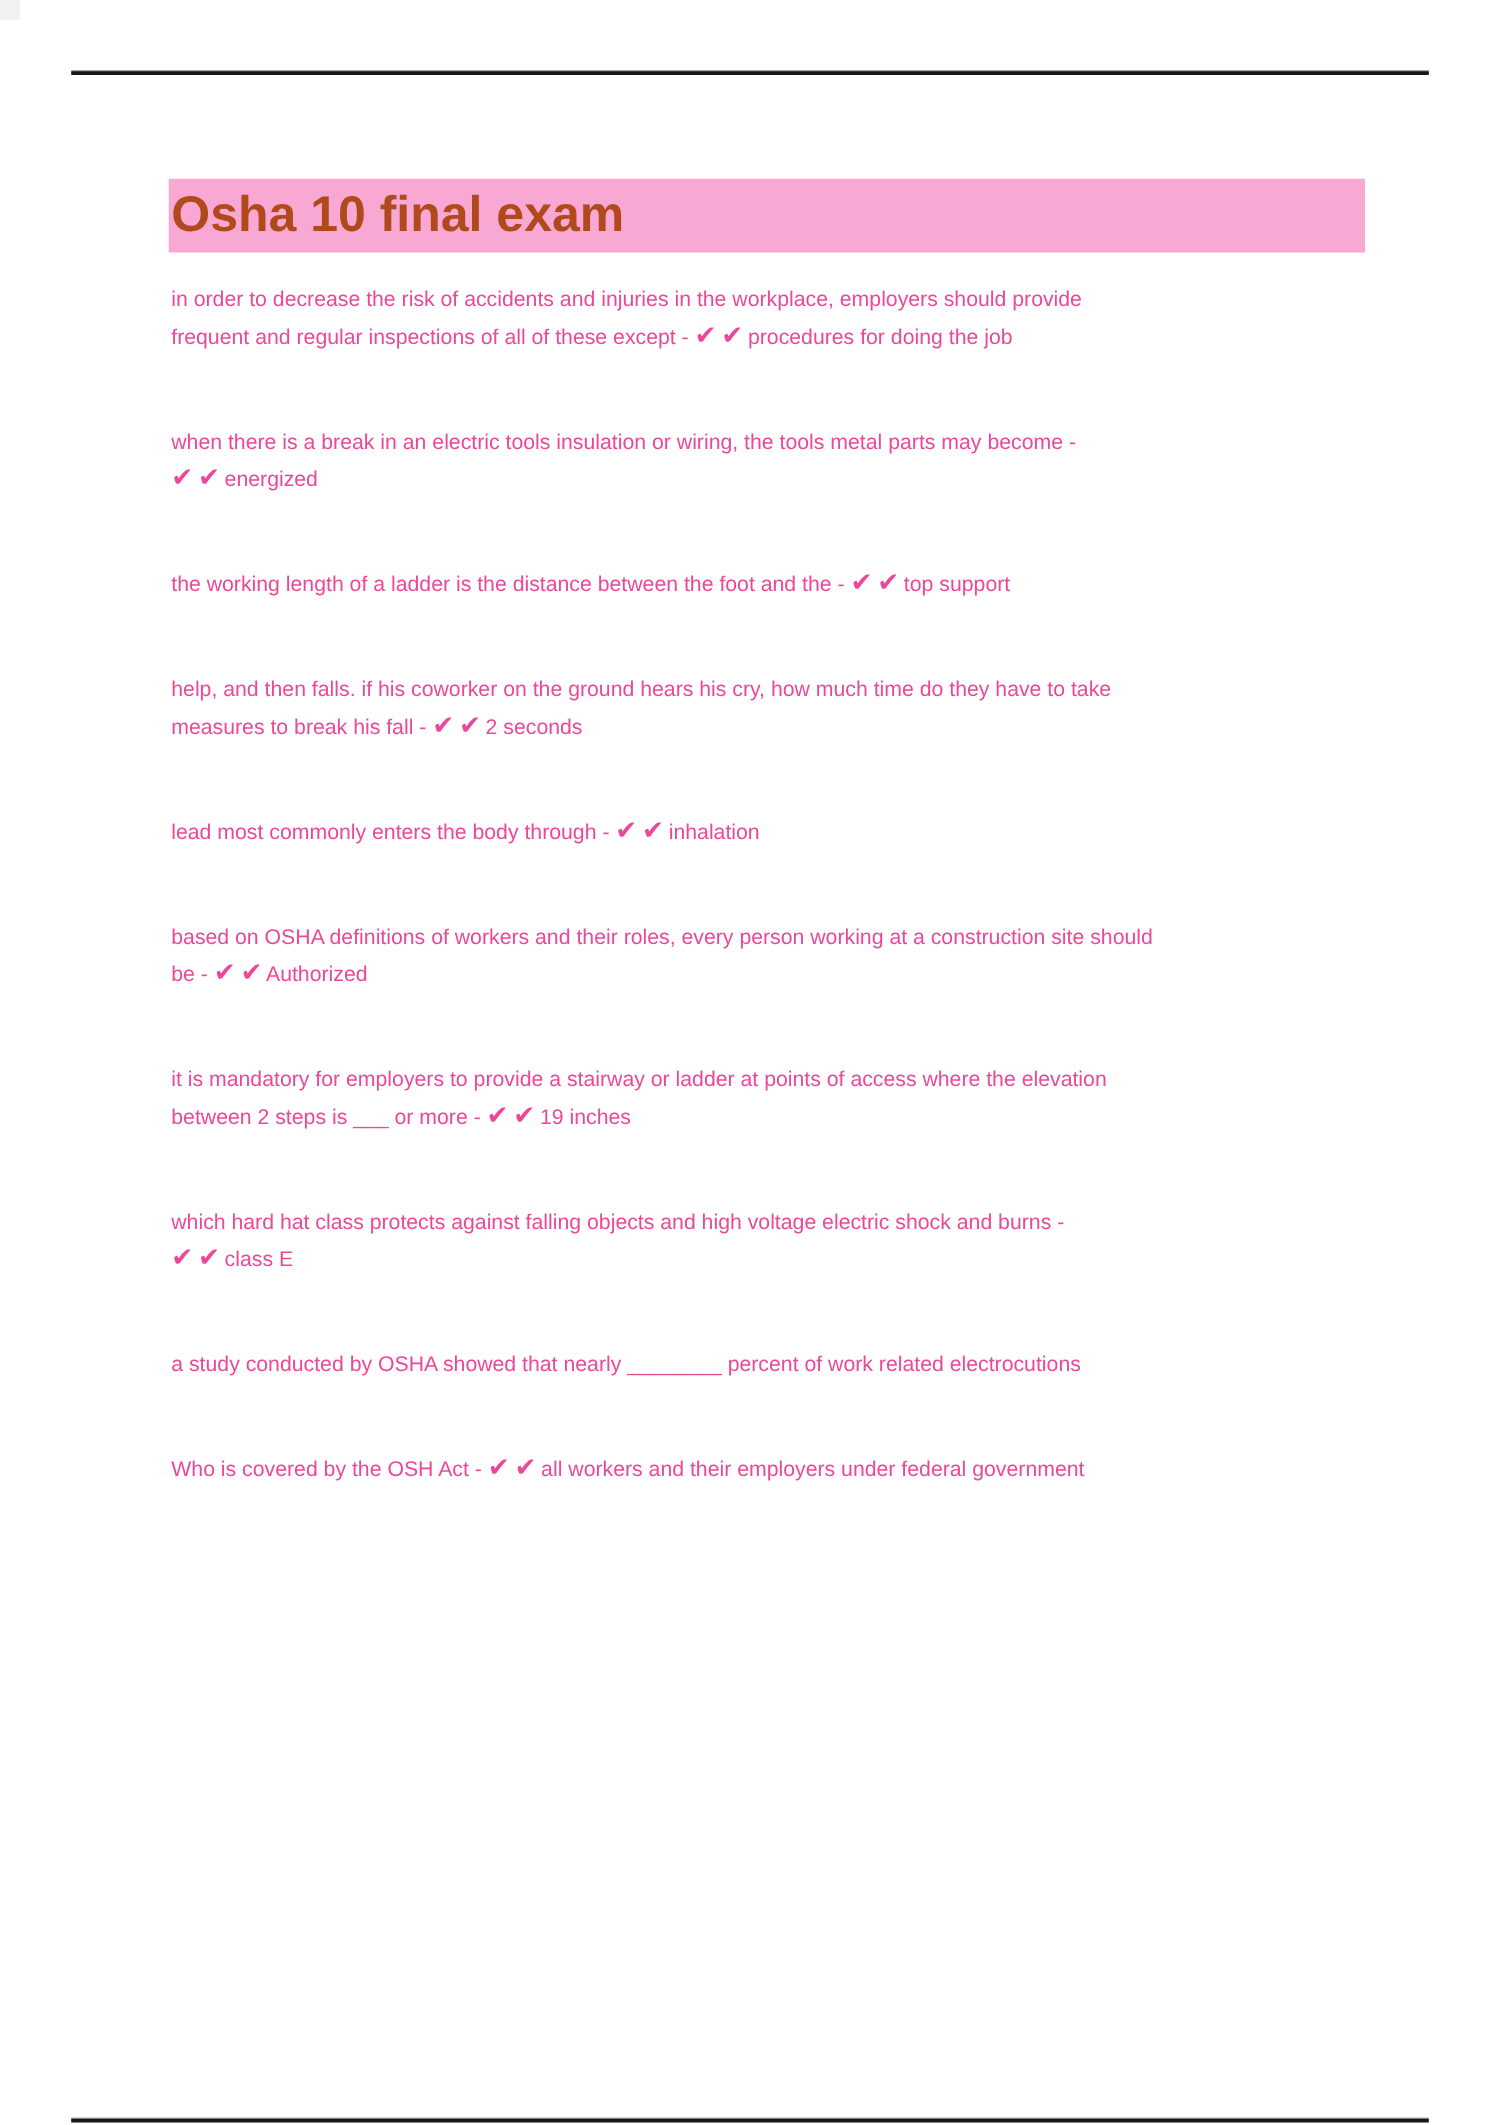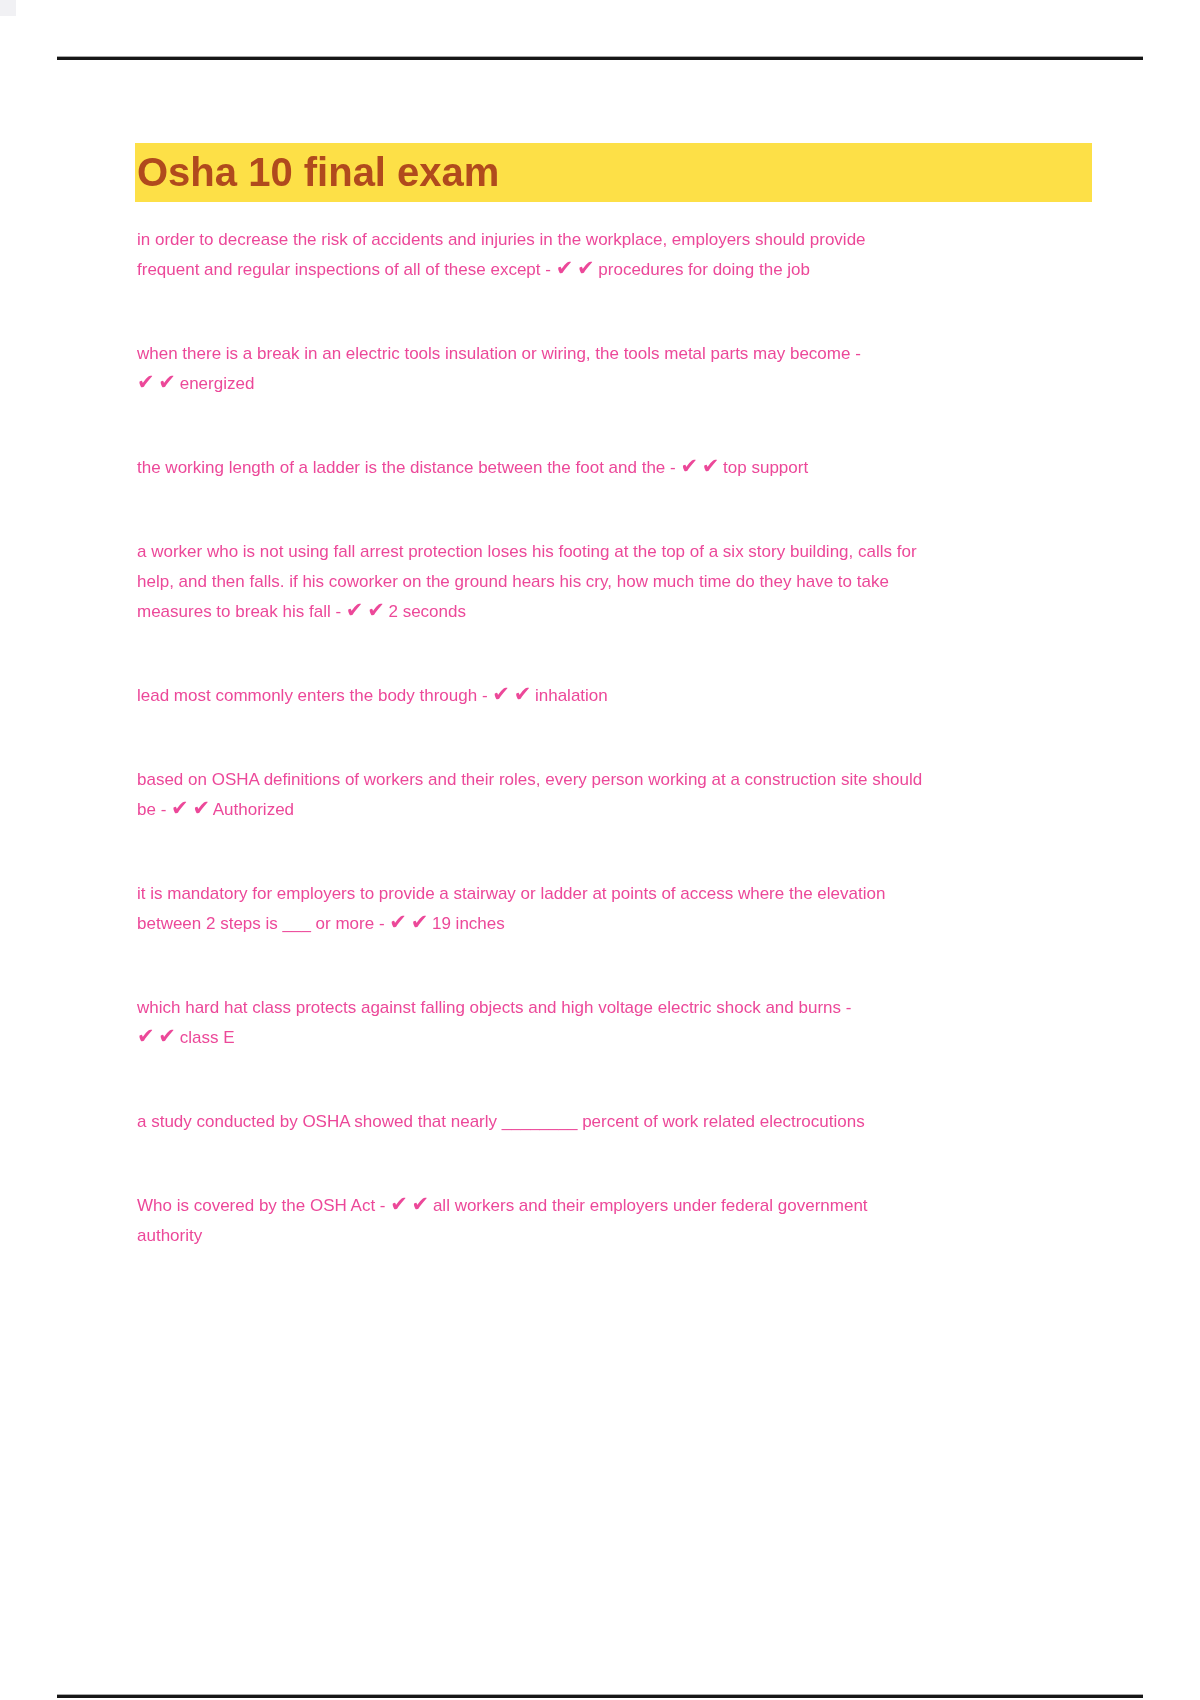--- a/index.html
+++ b/index.html
@@ -26,21 +26,21 @@
     box-shadow: 0 -1px 0 #a8a8a8;
   }
   .rule-top { top: 57px; }
   .rule-bottom { top: 1695px; }
   .title-bar {
     position: absolute;
     left: 135px;
     top: 143px;
     width: 957px;
     height: 59px;
-    background: #fde047;
+    background: #f9a8d4;
   }
   .title {
     margin: 0;
     padding: 5px 0 0 2px;
     font-size: 40px;
     font-weight: 700;
     color: #b04a1d;
     line-height: 48px;
     white-space: pre;
   }
@@ -83,21 +83,20 @@
       <div class="line">frequent and regular inspections of all of these except - <span class="check">✔</span> <span class="check">✔</span> procedures for doing the job</div>
     </div>
     <div class="qa">
       <div class="line">when there is a break in an electric tools insulation or wiring, the tools metal parts may become -</div>
       <div class="line"><span class="check">✔</span> <span class="check">✔</span> energized</div>
     </div>
     <div class="qa">
       <div class="line">the working length of a ladder is the distance between the foot and the - <span class="check">✔</span> <span class="check">✔</span> top support</div>
     </div>
     <div class="qa">
-      <div class="line">a worker who is not using fall arrest protection loses his footing at the top of a six story building, calls for</div>
       <div class="line">help, and then falls. if his coworker on the ground hears his cry, how much time do they have to take</div>
       <div class="line">measures to break his fall - <span class="check">✔</span> <span class="check">✔</span> 2 seconds</div>
     </div>
     <div class="qa">
       <div class="line">lead most commonly enters the body through - <span class="check">✔</span> <span class="check">✔</span> inhalation</div>
     </div>
     <div class="qa">
       <div class="line">based on OSHA definitions of workers and their roles, every person working at a construction site should</div>
       <div class="line">be - <span class="check">✔</span> <span class="check">✔</span> Authorized</div>
     </div>
@@ -107,18 +106,17 @@
     </div>
     <div class="qa">
       <div class="line">which hard hat class protects against falling objects and high voltage electric shock and burns -</div>
       <div class="line"><span class="check">✔</span> <span class="check">✔</span> class E</div>
     </div>
     <div class="qa">
       <div class="line">a study conducted by OSHA showed that nearly ________ percent of work related electrocutions</div>
     </div>
     <div class="qa">
       <div class="line">Who is covered by the OSH Act - <span class="check">✔</span> <span class="check">✔</span> all workers and their employers under federal government</div>
-      <div class="line">authority</div>
     </div>
   </div>
 
   <div class="rule rule-bottom"></div>
 </div>
 
 </body></html>

